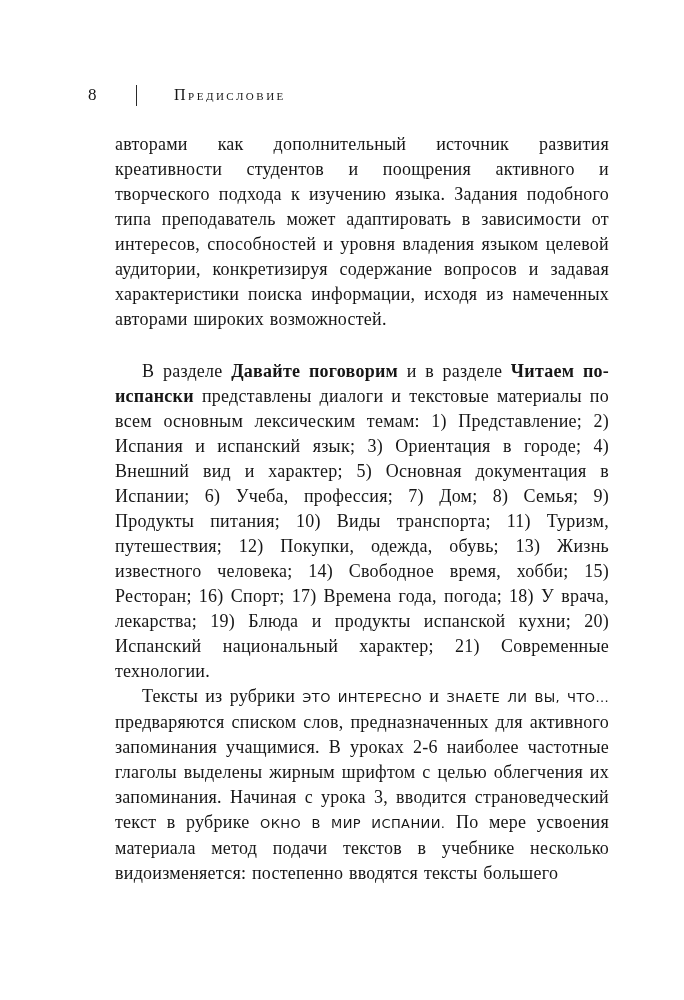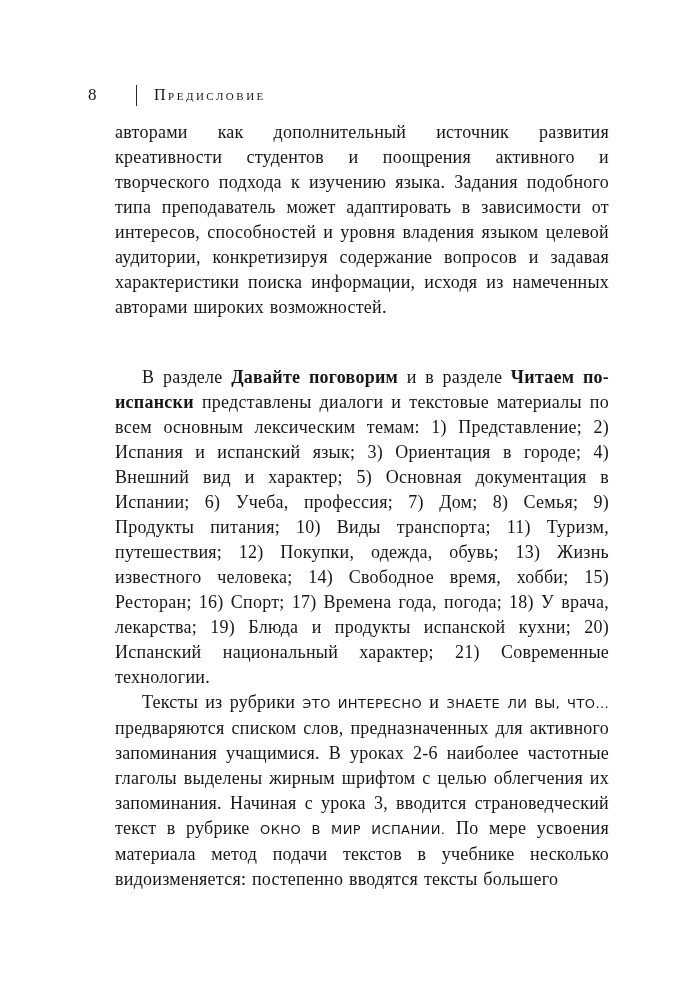--- a/index.html
+++ b/index.html
@@ -33,37 +33,38 @@
   .header-divider {
     width: 1px;
     height: 21px;
     background: #2a2a2a;
     margin: 0 17px 0 14px;
   }
   .chapter-title {
     font-size: 16px;
     font-variant: small-caps;
     letter-spacing: 2.5px;
+    margin-left: 20px;
   }
   .page-body {
     position: absolute;
-    top: 120px;
+    top: 132px;
     left: 115px;
     width: 494px;
   }
   .para {
     margin: 0;
     font-size: 18px;
     line-height: 25px;
     text-align: justify;
     letter-spacing: 0.25px;
     word-spacing: 1px;
   }
   .para.indent { text-indent: 27px; }
-  .para.gap { margin-top: 45px; }
+  .para.gap { margin-top: 27px; }
   .seg-bold { font-weight: bold; }
   .seg-rubric {
     font-family: "DejaVu Sans", sans-serif;
     font-size: 13px;
     letter-spacing: 0.4px;
   }
 </style>
 </head>
 <body>
 

